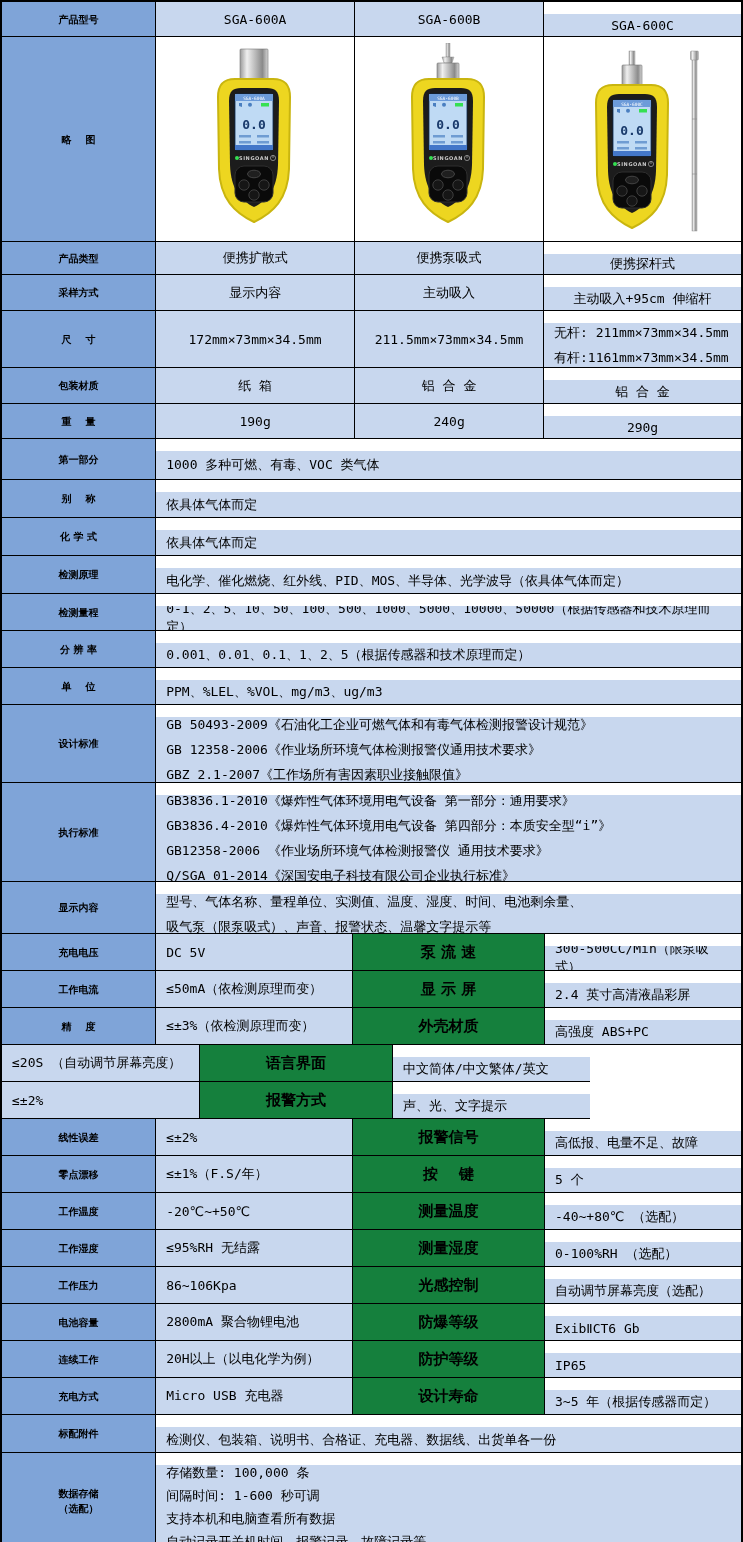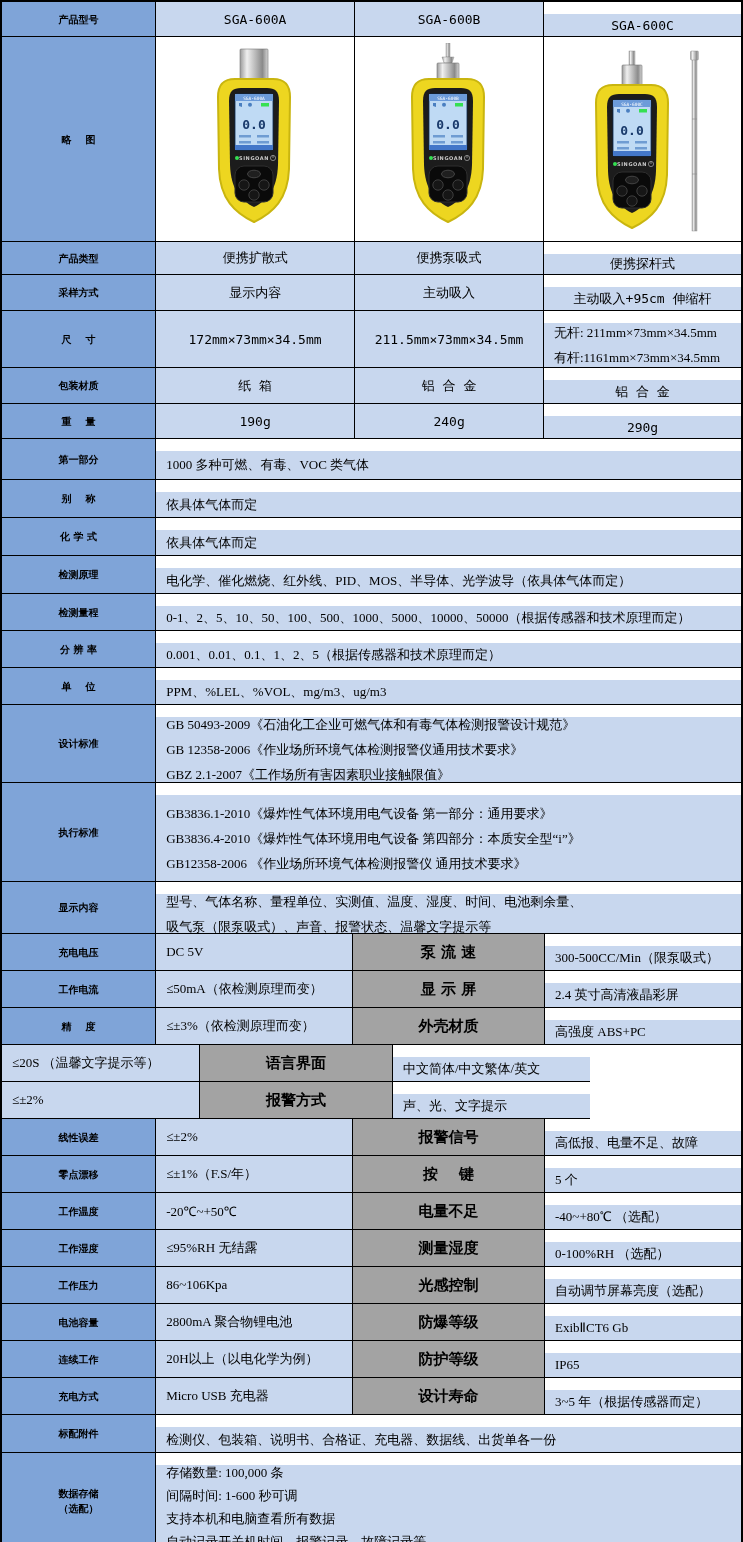--- a/index.html
+++ b/index.html
@@ -6,24 +6,24 @@
   body{font-family:"DejaVu Sans","Liberation Sans",sans-serif;color:#000;}
   .tbl{width:743px;border:2px solid #000;box-sizing:border-box;background:#fff;}
   .row{display:flex;box-sizing:border-box;}
   .cell{box-sizing:border-box;border-right:1px solid #000;border-bottom:1px solid #000;
         display:flex;align-items:center;justify-content:center;text-align:center;overflow:hidden;}
   .cell:last-child{border-right:none;margin-top:12px;}
   .lbl{width:155px;background:#7FA4D8;font-weight:bold;font-size:10px;white-space:pre;
        flex-direction:column;line-height:1.5;}
   .val{background:#C8D7EE;font-size:13px;font-family:"DejaVu Sans Mono","DejaVu Sans",monospace;}
   .w1{width:200px}.w2{width:190px}.w3{width:198px}
-  .q1{width:198px}.qlbl{width:193px;background:#a3a3a3;font-weight:bold;font-size:15px;white-space:pre;font-family:"DejaVu Sans","Liberation Sans",sans-serif;}
+  .q1{width:198px}.qlbl{width:193px;background:#15803d;font-weight:bold;font-size:15px;white-space:pre;font-family:"DejaVu Sans","Liberation Sans",sans-serif;}
   .q2{width:197px}
   .wfull{width:588px}
-  .left{justify-content:flex-start;text-align:right;padding-left:10px;padding-right:8px;font-family:Liberation Serif, serif;}
+  .left{justify-content:flex-start;text-align:left;padding-left:10px;padding-right:8px;}
   .col{flex-direction:column;align-items:flex-start;justify-content:center;}
   .col div{line-height:25px;}
   .imgcell{background:#ffffff;}
   .small{font-size:13px;}
   .screen-big{font:bold 13px "DejaVu Sans Mono",monospace;fill:#1A3A6B;}
   .screen-model{font:4.5px "DejaVu Sans Mono",monospace;fill:#ffffff;}
   .brand{font:bold 5px "DejaVu Sans",sans-serif;fill:#C9C9C9;letter-spacing:.6px;}
 </style>
 </head>
 <body>
@@ -239,20 +239,21 @@
       <div>GBZ 2.1-2007《工作场所有害因素职业接触限值》</div>
     </div>
   </div>
 
   <div class="row" style="height:99px">
     <div class="cell lbl">执行标准</div>
     <div class="cell val wfull left col">
       <div>GB3836.1-2010《爆炸性气体环境用电气设备  第一部分：通用要求》</div>
       <div>GB3836.4-2010《爆炸性气体环境用电气设备  第四部分：本质安全型“i”》</div>
       <div>GB12358-2006 《作业场所环境气体检测报警仪  通用技术要求》</div>
+      <div>Q/SGA 01-2014《深国安电子科技有限公司企业执行标准》</div>
     </div>
   </div>
 
   <div class="row" style="height:52px">
     <div class="cell lbl">显示内容</div>
     <div class="cell val wfull left col">
       <div>型号、气体名称、量程单位、实测值、温度、湿度、时间、电池剩余量、</div>
       <div>吸气泵（限泵吸式）、声音、报警状态、温馨文字提示等</div>
     </div>
   </div>
@@ -269,21 +270,21 @@
     <div class="cell qlbl">显 示 屏</div>
     <div class="cell val q2 left">2.4 英寸高清液晶彩屏</div>
   </div>
   <div class="row" style="height:37px">
     <div class="cell lbl">精    度</div>
     <div class="cell val q1 left">≤±3%（依检测原理而变）</div>
     <div class="cell qlbl">外壳材质</div>
     <div class="cell val q2 left">高强度 ABS+PC</div>
   </div>
   <div class="row" style="height:37px">
-    <div class="cell val q1 left">≤20S （温馨文字提示等）</div>
+    <div class="cell val q1 left">≤20S （自动调节屏幕亮度）</div>
     <div class="cell qlbl">语言界面</div>
     <div class="cell val q2 left">中文简体/中文繁体/英文</div>
   </div>
   <div class="row" style="height:37px">
     <div class="cell val q1 left">≤±2%</div>
     <div class="cell qlbl">报警方式</div>
     <div class="cell val q2 left">声、光、文字提示</div>
   </div>
   <div class="row" style="height:37px">
     <div class="cell lbl">线性误差</div>
@@ -293,21 +294,21 @@
   </div>
   <div class="row" style="height:37px">
     <div class="cell lbl">零点漂移</div>
     <div class="cell val q1 left">≤±1%（F.S/年）</div>
     <div class="cell qlbl">按    键</div>
     <div class="cell val q2 left">5 个</div>
   </div>
   <div class="row" style="height:37px">
     <div class="cell lbl">工作温度</div>
     <div class="cell val q1 left">-20℃~+50℃</div>
-    <div class="cell qlbl">电量不足</div>
+    <div class="cell qlbl">测量温度</div>
     <div class="cell val q2 left">-40~+80℃ （选配）</div>
   </div>
   <div class="row" style="height:37px">
     <div class="cell lbl">工作湿度</div>
     <div class="cell val q1 left">≤95%RH 无结露</div>
     <div class="cell qlbl">测量湿度</div>
     <div class="cell val q2 left">0-100%RH （选配）</div>
   </div>
   <div class="row" style="height:37px">
     <div class="cell lbl">工作压力</div>

